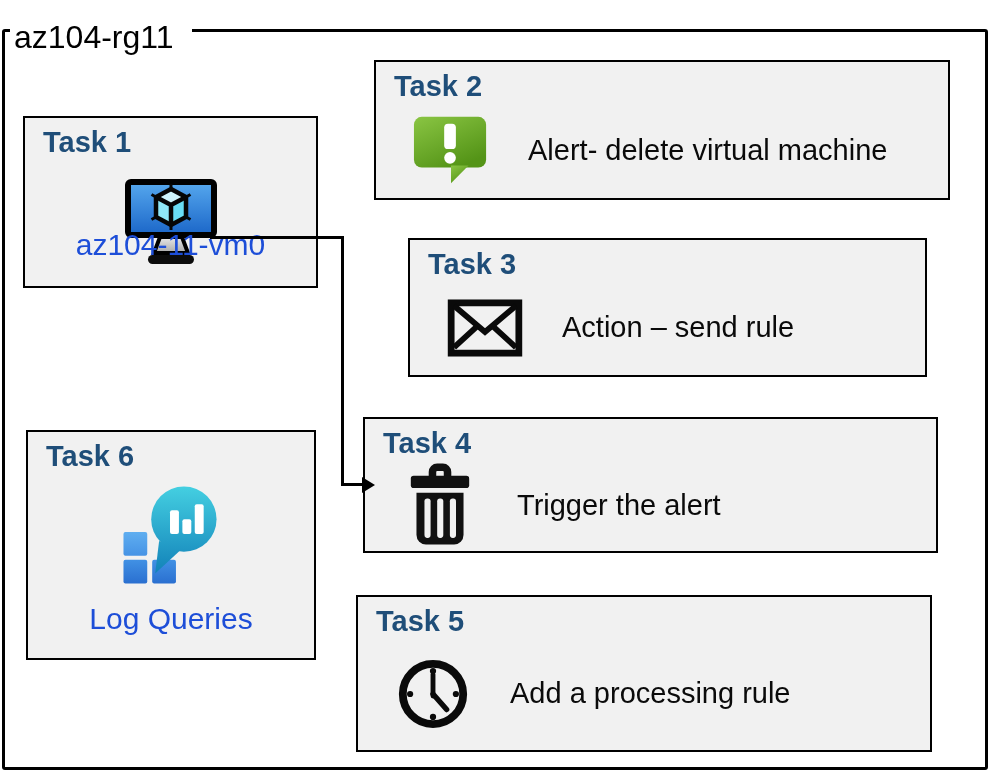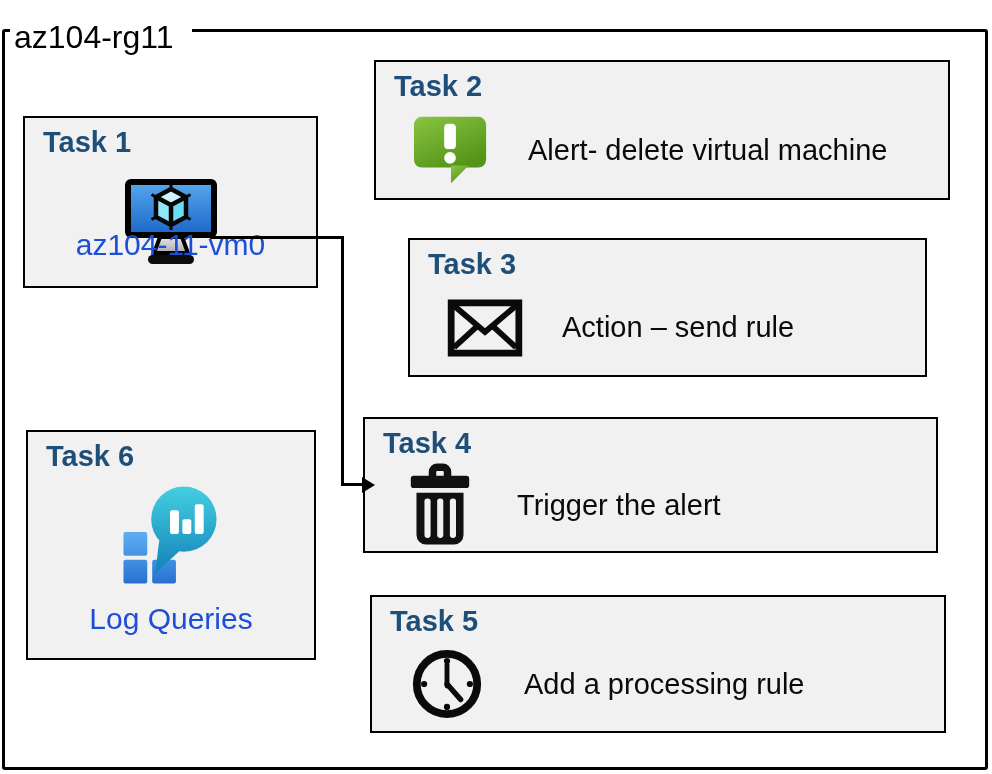--- a/index.html
+++ b/index.html
@@ -47,21 +47,21 @@
     position:absolute;z-index:2;width:0;height:0;
     border-top:8px solid transparent;border-bottom:8px solid transparent;
     border-left:13px solid #000;
   }
   
   #task1{left:23px;top:116px;width:295px;height:172px;}
   #task6{left:26px;top:430px;width:290px;height:230px;}
   #task2{left:374px;top:60px;width:576px;height:140px;}
   #task3{left:374px;top:238px;width:519px;height:139px;margin-left:34px;}
   #task4{left:363px;top:417px;width:575px;height:136px;}
-  #task5{left:370px;top:595px;width:576px;height:138px;}
+  #task5{left:356px;top:595px;width:576px;height:157px;}
 </style>
 </head>
 <body>
 
 <div class="canvas">
 
   <div class="outer-box"></div>
 
   <div class="rg-label">
     <svg width="62" height="50" viewBox="0 0 64 50">

